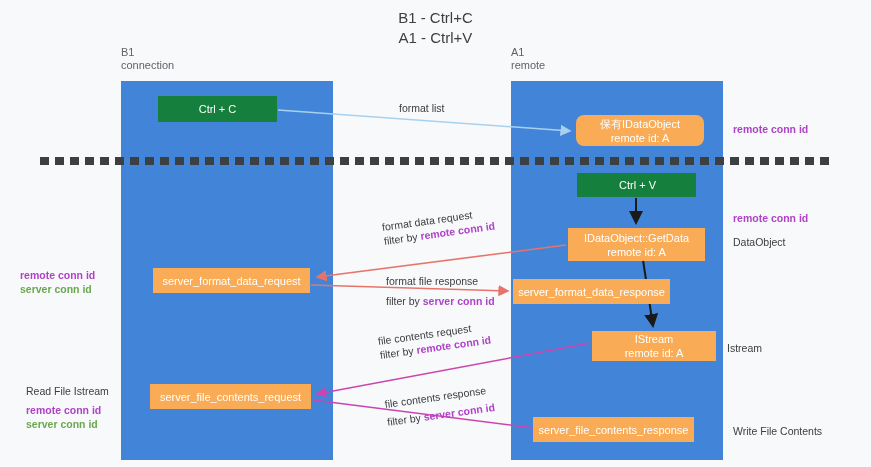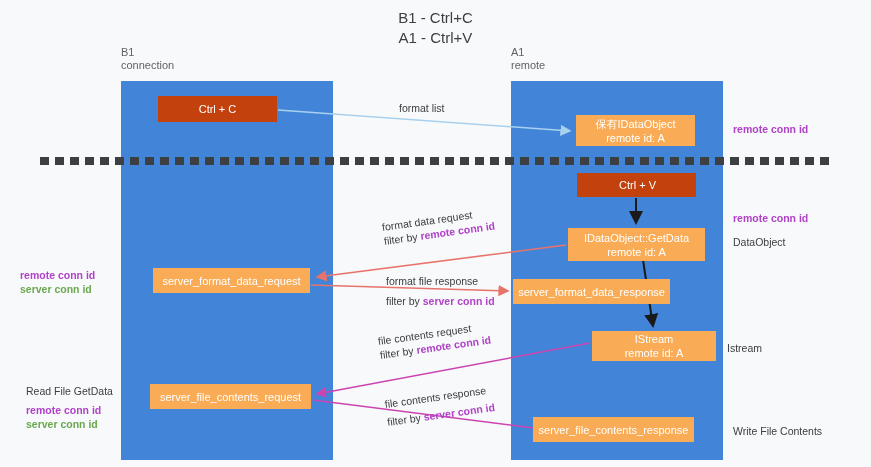--- a/index.html
+++ b/index.html
@@ -38,25 +38,25 @@
     left:40px;right:36px;top:157px;height:8px;
     background-image:repeating-linear-gradient(to right,#3c4043 0px,#3c4043 9px,rgba(0,0,0,0) 9px,rgba(0,0,0,0) 15px);
   }
 
   
   .box{
     display:flex;align-items:center;justify-content:center;
     text-align:center;color:#ffffff;font-size:11px;line-height:14px;
     white-space:pre-line;box-sizing:border-box;padding:2px 4px;
   }
-  .box.green{background:#c2410c;}
+  .box.green{background:#15803d;}
   .box.orange{background:#f9ab55;}
 
   #box-ctrl-c{left:158px;top:96px;width:119px;height:26px;}
-  #box-hold-dataobject{left:576px;top:115px;width:119px;height:31px;}
+  #box-hold-dataobject{left:576px;top:115px;width:128px;height:31px;border-radius:8px;}
   #box-ctrl-v{left:577px;top:173px;width:119px;height:24px;padding-left:6px;}
   #box-getdata{left:568px;top:228px;width:137px;height:33px;}
   #box-server-format-data-request{left:153px;top:268px;width:157px;height:25px;}
   #box-server-format-data-response{left:513px;top:279px;width:157px;height:25px;}
   #box-istream{left:592px;top:331px;width:124px;height:30px;}
   #box-server-file-contents-request{left:150px;top:384px;width:161px;height:25px;}
   #box-server-file-contents-response{left:533px;top:417px;width:161px;height:25px;}
 
   
   .annot{font-size:10.5px;line-height:14px;}
@@ -192,18 +192,18 @@
   <div class="abs annot" id="annot-right-istream">Istream</div>
 
   <div class="abs annot" id="annot-right-write">Write File Contents</div>
 
   <div class="abs annot" id="annot-left-conn">
     <div class="purple">remote conn id</div>
     <div class="green">server conn id</div>
   </div>
 
   <div class="abs annot" id="annot-left-read">
-    <div class="title">Read File GetData</div>
+    <div class="title">Read File Istream</div>
     <div class="purple">remote conn id</div>
     <div class="green">server conn id</div>
   </div>
 
 </div>
 
 </body></html>

